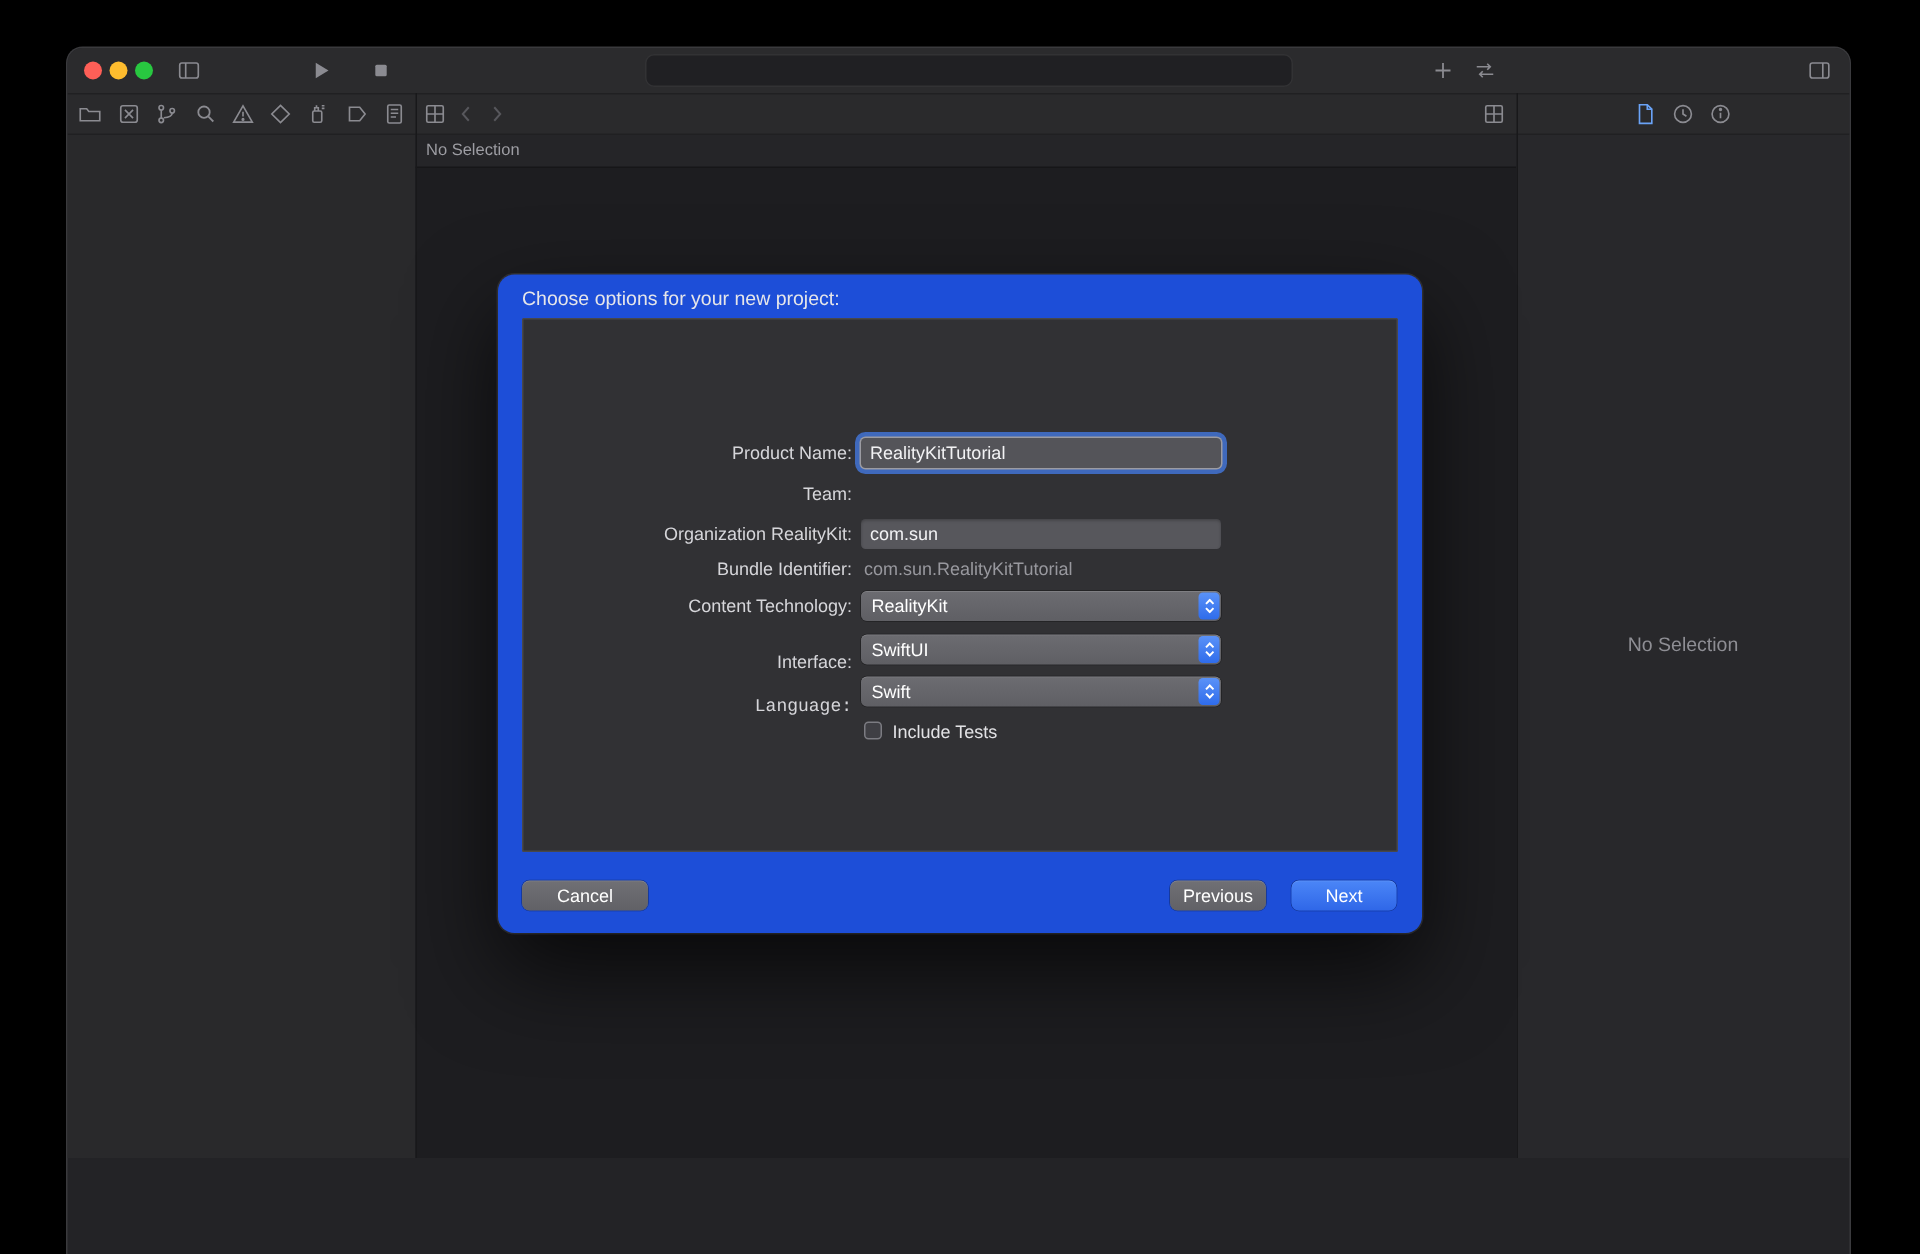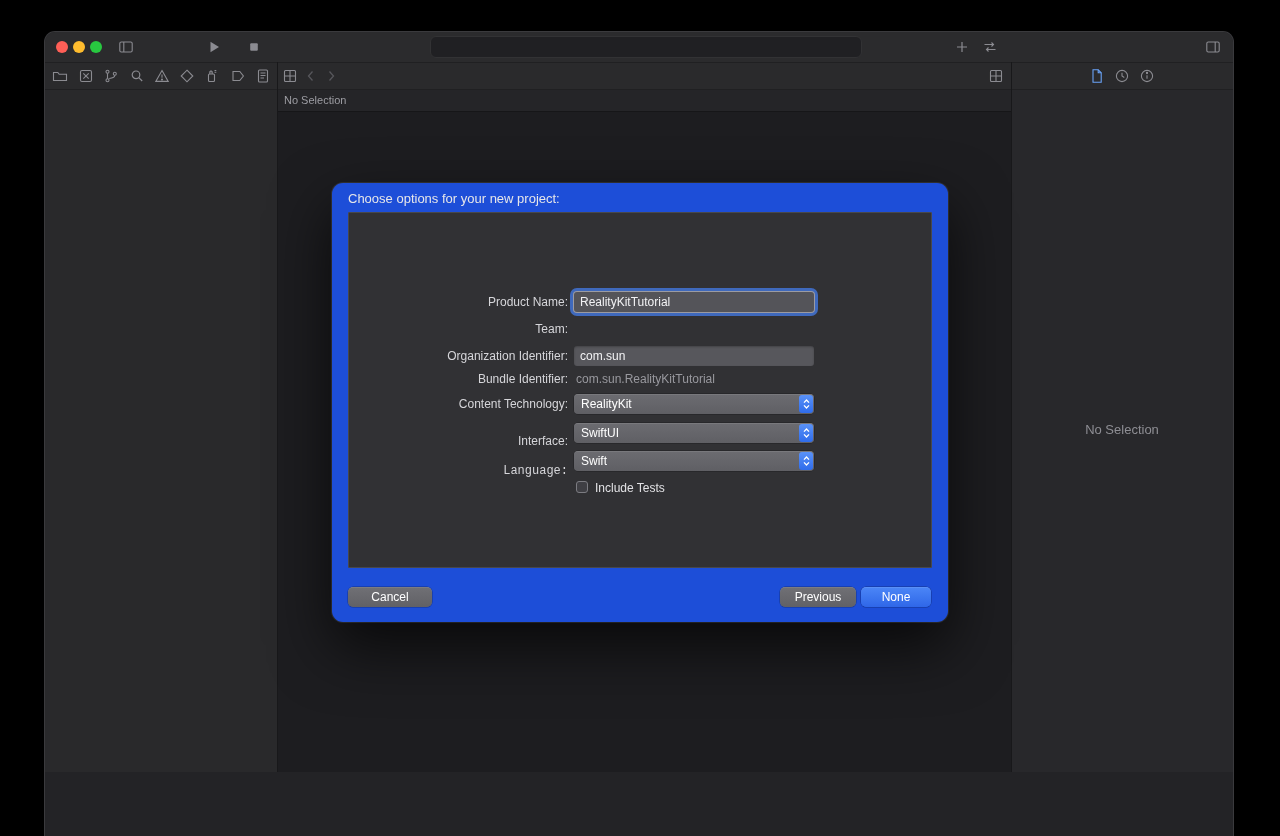--- a/index.html
+++ b/index.html
@@ -216,21 +216,21 @@
 
     <div class="abs ibox">
 
       <div class="abs flabel" style="top:81px;">Product Name:</div>
       <div class="abs tfield focused" style="top:79px;">
         <span>RealityKitTutorial</span>
       </div>
 
       <div class="abs flabel" style="top:108px;text-align:right;">Team:</div>
 
-      <div class="abs flabel" style="top:135px;">Organization Identifier:</div>
+      <div class="abs flabel" style="top:135px;">Organization RealityKit:</div>
       <div class="abs tfield" style="top:133px;">
         <span>com.sun</span>
       </div>
 
       <div class="abs flabel" style="top:158px;">Bundle Identifier:</div>
       <div class="abs fstatic" style="top:158px;">com.sun.RealityKitTutorial</div>
 
       <div class="abs flabel" style="top:183px;">Content Technology:</div>
       <div class="abs popup" style="top:181px;">
         <span class="pval">RealityKit</span>
@@ -259,17 +259,17 @@
               <path d="M1 3.6L3.5 1l2.5 2.6M1 6.4L3.5 9l2.5-2.6"></path>
             </svg>
         </span>
       </div>
 
       <span class="abs cbx" style="top:268px;"></span>
       <div class="abs cbl" style="top:268px;">Include Tests</div>
     </div>
 
     <div class="abs btn btn-gray" style="left:16px;top:404px;width:84px;">Cancel</div>
-    <div class="abs btn btn-gray" style="left:448px;top:404px;width:76px;">Previous</div>
-    <div class="abs btn btn-blue" style="left:529px;top:404px;width:70px;">None</div>
+    <div class="abs btn btn-gray" style="left:448px;top:404px;width:64px;">Previous</div>
+    <div class="abs btn btn-blue" style="left:529px;top:404px;width:70px;">Next</div>
   </div>
 
 </div>
 
 </body></html>

